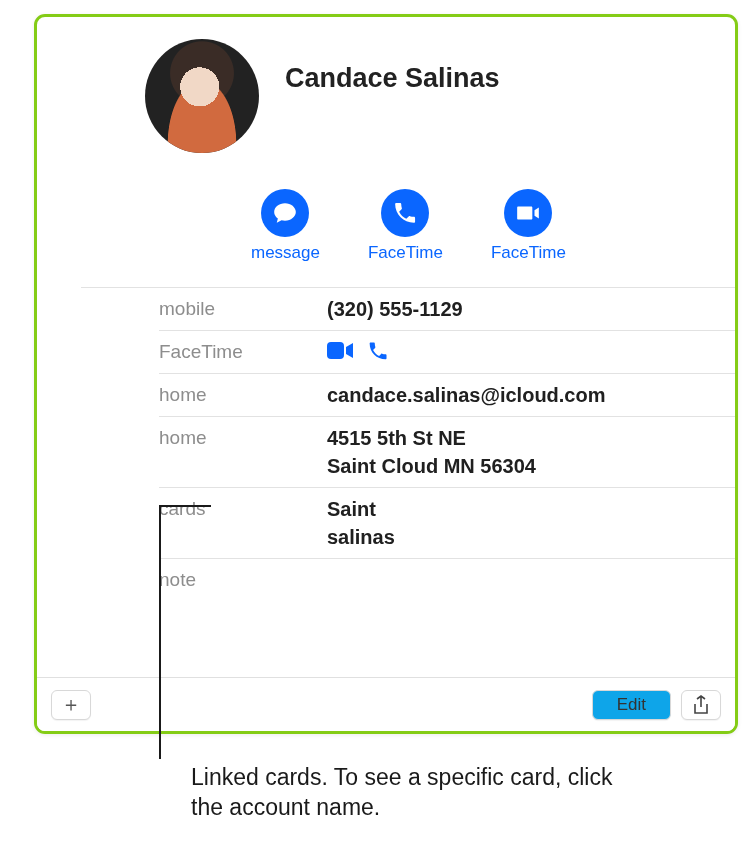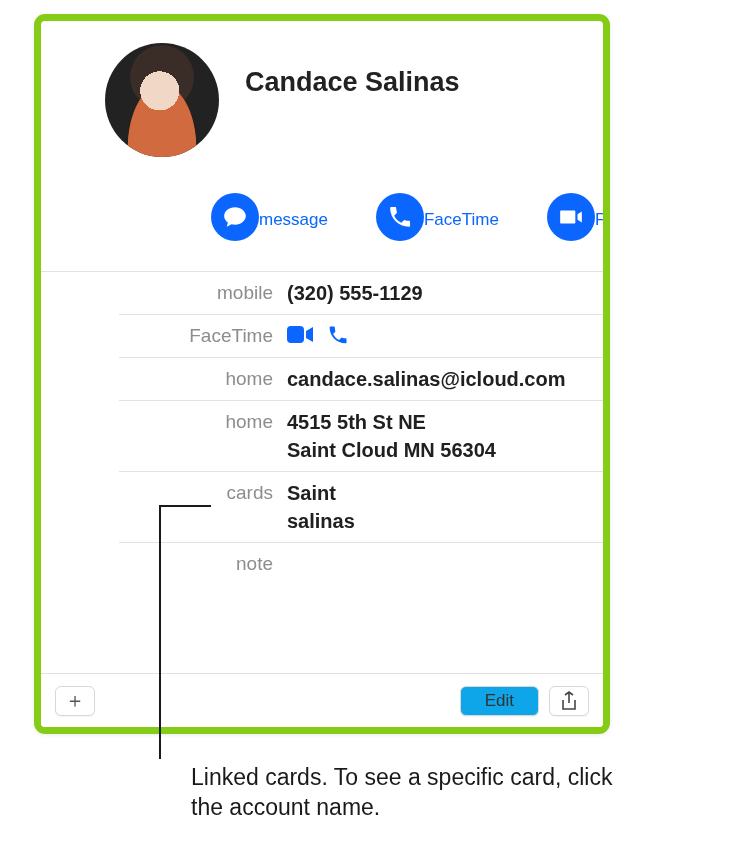--- a/index.html
+++ b/index.html
@@ -7,27 +7,28 @@
       font-family: -apple-system, BlinkMacSystemFont, "Segoe UI", Helvetica, Arial, sans-serif;
       background: #fff;
       width: 750px;
       height: 851px;
       position: relative;
     }
     .window {
       position: absolute;
       left: 34px;
       top: 14px;
-      width: 576px;
+      width: 704px;
       height: 720px;
       background: #fff;
-      border: 7px solid #84cc16;
+      border: 3px solid #84cc16;
       border-radius: 11px;
       box-shadow: 0 1px 4px rgba(0,0,0,0.08);
       overflow: hidden;
+      padding-left: 44px;
     }
     .header {
       display: flex;
       align-items: flex-start;
       padding: 22px 22px 0 64px;
     }
     .avatar {
       width: 114px;
       height: 114px;
       border-radius: 50%;
@@ -53,21 +54,21 @@
       margin-top: 24px;
     }
     .actions {
       display: flex;
       justify-content: flex-start;
       gap: 48px;
       margin: 36px 0 24px 170px;
     }
     .action {
       display: flex;
-      flex-direction: row;
+      flex-direction: column;
       align-items: center;
       cursor: pointer;
     }
     .action .circle {
       width: 48px;
       height: 48px;
       border-radius: 50%;
       background: #0a66ff;
       display: flex;
       align-items: center;
@@ -89,21 +90,21 @@
     .row {
       display: flex;
       align-items: flex-start;
       padding: 7px 16px 7px 0;
       border-bottom: 1px solid #e2e2e2;
       margin-left: 78px;
     }
     .row.noline { border-bottom: none; }
     .row-label {
       width: 168px;
-      text-align: right;
+      text-align: left;
       color: #8d8d8d;
       font-size: 19px;
       padding-right: 14px;
       flex: 0 0 auto;
       line-height: 28px;
     }
     .row-value {
       font-size: 20px;
       color: #202020;
       line-height: 28px;

